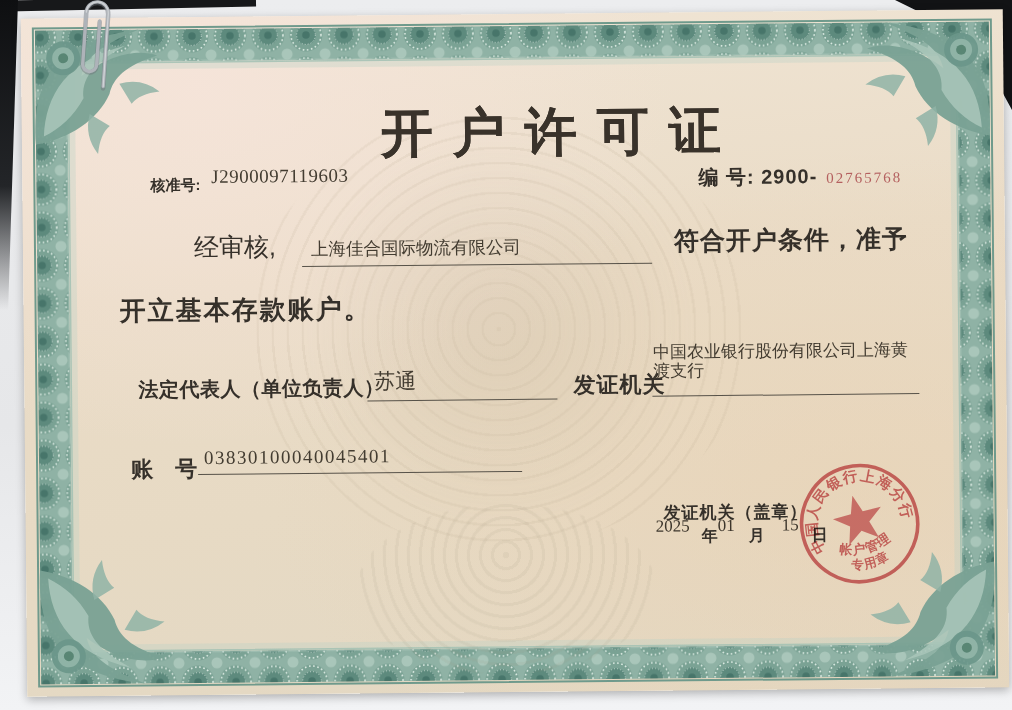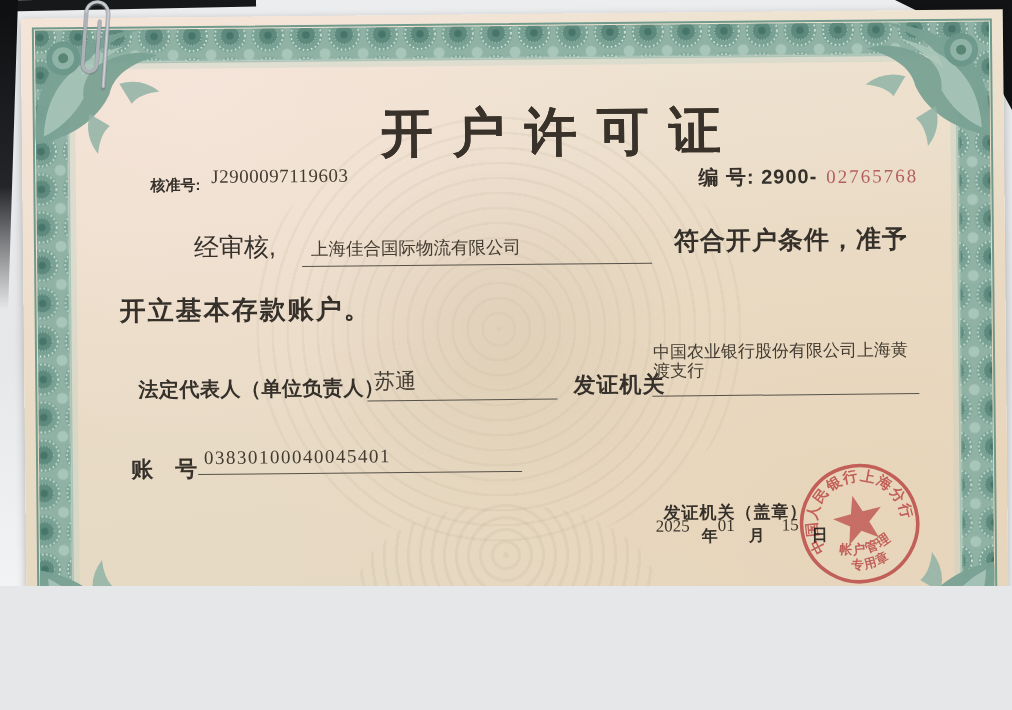--- a/index.html
+++ b/index.html
@@ -1,21 +1,21 @@
 <!DOCTYPE html>
 <html><head>
 <meta charset="utf-8">
 <style>
   html,body{margin:0;padding:0;}
   body{
     width:1012px;height:710px;overflow:hidden;
     font-family:"Liberation Sans",sans-serif;
     background:#e6e7e9;
   }
-  .photo{position:relative;width:1012px;height:586px;background:linear-gradient(180deg,#ecedef 0%,#e6e7e9 60%,#f2f3f5 100%);overflow:hidden;}
+  .photo{position:relative;width:1012px;height:710px;background:linear-gradient(180deg,#ecedef 0%,#e6e7e9 60%,#f2f3f5 100%);overflow:hidden;}
 
   
   .dark-topbar{position:absolute;left:6px;top:-2px;width:250px;height:11px;background:#17181a;transform:rotate(-1.2deg);}
   .dark-left{position:absolute;left:0;top:0;width:18px;height:310px;
     background:linear-gradient(to bottom,#0e0f11 0%,#232528 60%,rgba(35,37,40,0) 100%);
     clip-path:polygon(0 0,100% 0,45% 100%,0 100%);}
   .dark-topright{position:absolute;right:0;top:0;width:150px;height:110px;background:#121315;
     clip-path:polygon(22% 0,100% 0,100% 100%,80% 50%,40% 12%);}
 
   
@@ -54,21 +54,21 @@
     text-shadow:0 0 .6px #39322a;
   }
   .label{font-weight:700;color:#35302a;}
   .serif{font-family:"Liberation Serif",serif;font-weight:400;color:#433c31;}
 
   .approval-label{left:128px;top:159px;font-size:15px;}
   .approval-value{left:189px;top:149px;font-size:19px;letter-spacing:.5px;}
 
   .serial-row{left:676px;top:152px;font-size:20px;display:flex;gap:9px;align-items:baseline;}
   .serial-label{font-weight:700;letter-spacing:1px;color:#35302a;}
-  .serial-value{font-family:"Liberation Serif",serif;color:#b4605f;letter-spacing:2px;font-size:19px;}
+  .serial-value{font-family:"Liberation Serif",serif;color:#b4605f;letter-spacing:2px;font-size:15px;}
 
   .review-prefix{left:171px;top:214px;font-size:25px;font-weight:400;}
   .company-name{left:288px;top:221px;font-size:17.5px;}
   .u-company{left:279px;top:250px;width:350px;}
   .review-suffix{left:651px;top:212px;font-size:25px;font-weight:700;letter-spacing:1px;}
   .line2{left:96px;top:276px;font-size:26px;font-weight:700;letter-spacing:2px;}
 
   .rep-label{left:114px;top:359px;font-size:20px;letter-spacing:.5px;}
   .rep-name{left:350px;top:352px;font-size:21px;}
   .u-rep{left:343px;top:385px;width:190px;}

